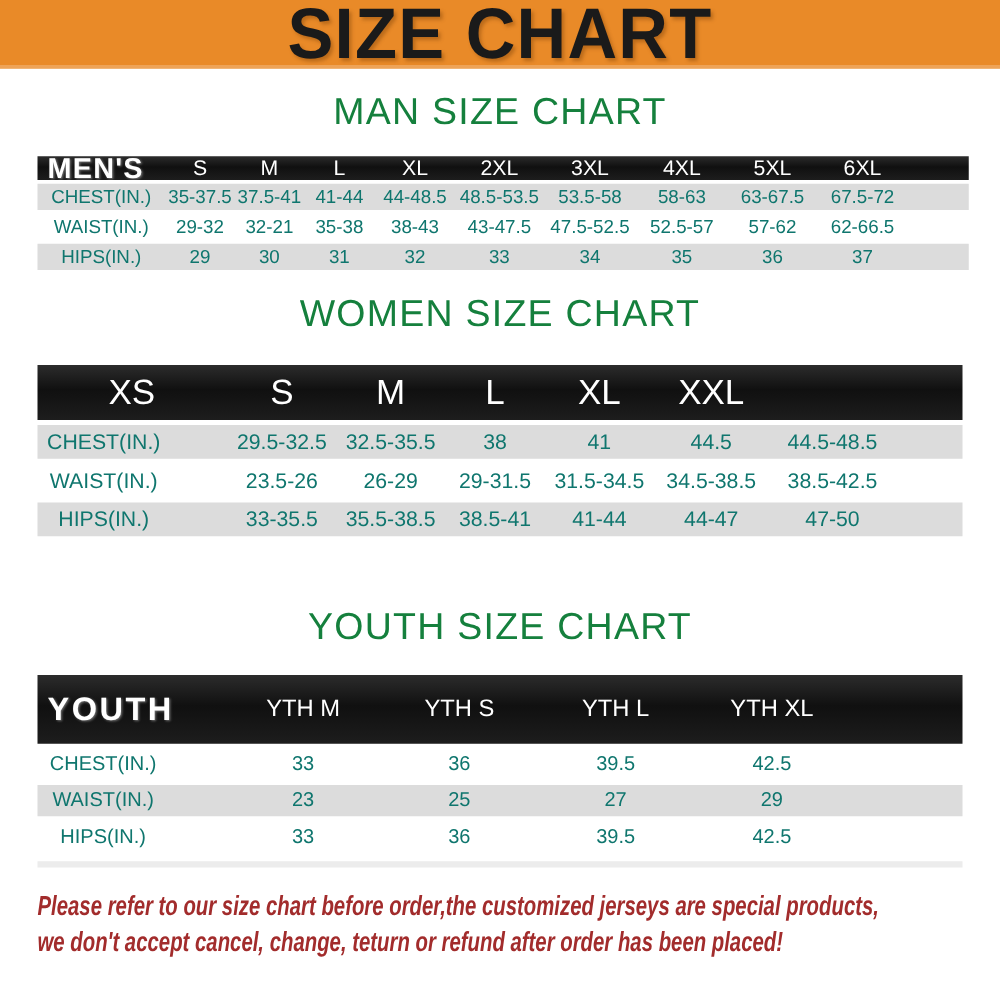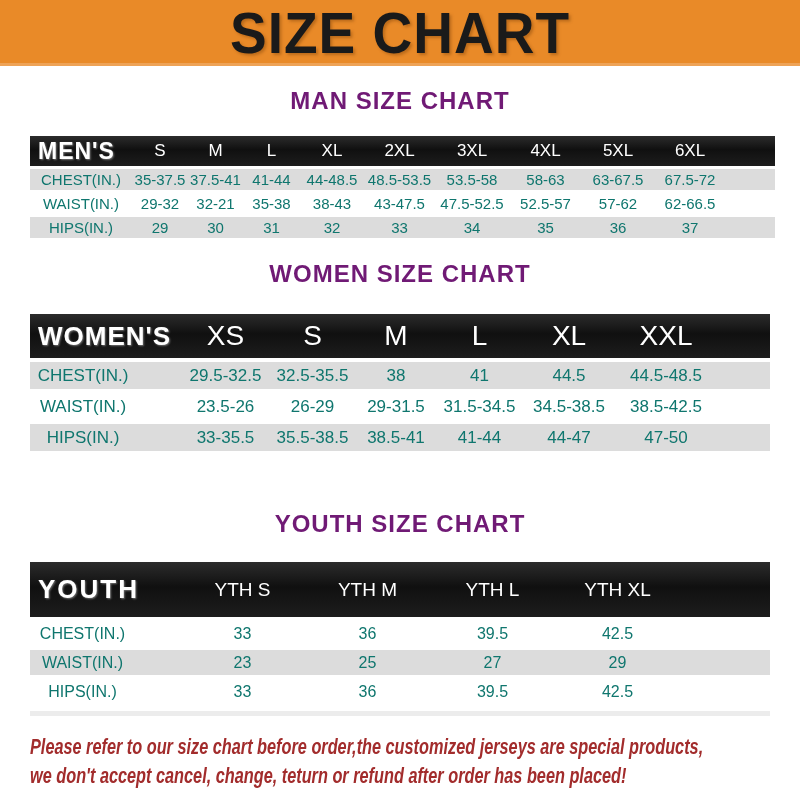--- a/index.html
+++ b/index.html
@@ -6,37 +6,37 @@
   body {
     width:800px; height:800px;
     background:#ffffff;
     font-family:"Liberation Sans", sans-serif;
     overflow:hidden;
   }
   .page { width:800px; height:800px; position:relative; }
 
   
   .banner {
-    height:66px; width:100%;
+    height:55px; width:100%;
     background:#E98A28;
     display:flex; align-items:center; justify-content:center;
     box-shadow: inset 0 -3px 0 rgba(255,255,255,0.22);
   }
   .banner-title {
     font-size:55px; font-weight:bold; letter-spacing:1px;
     color:#1A1A1A; line-height:1;
     text-shadow:2px 2px 3px rgba(100,50,0,0.35);
     transform:scaleY(1.04);
   }
 
   
   .section-heading {
     margin:0; text-align:center;
-    font-size:24px; line-height:36px; font-weight:bold;
-    letter-spacing:1px; color:#701a75;
+    font-size:30px; line-height:36px; font-weight:normal;
+    letter-spacing:1px; color:#15803d;
   }
   .sec-man   .section-heading { margin:17px 0 17px; }
   .sec-women .section-heading { margin:18px 0 22px;text-align:center; }
   .sec-youth .section-heading { margin:55px 0 20px; }
 
   
   .size-table { margin-left:30px; }
   .t-row {
     display:grid; align-items:center; text-align:center;
     justify-content:start;
@@ -44,21 +44,21 @@
   .cell { overflow:hidden; white-space:nowrap; }
 
   .tbl-men   .t-row { width:745px; grid-template-columns:102px 56px 55px 57px 64px 71px 74px 73px 72px 72px; }
   .tbl-women .t-row { width:740px; grid-template-columns:151px 89px 85px 82px 85px 94px 100px; }
   .tbl-youth .t-row { width:740px; grid-template-columns:150px 125px 125px 125px 125px; }
 
   .t-head {
     background:linear-gradient(#2c2c2c, #101010 45%, #1d1d1d);
     color:#ffffff;
   }
-  .tbl-men   .t-head { height:30px; }
+  .tbl-men   .t-head { height:19px; }
   .tbl-women .t-head { height:44px; }
   .tbl-youth .t-head { height:55px; }
 
   .label-cell {
     font-weight:bold; text-align:left; padding-left:8px;
     text-shadow:1px 1px 2px rgba(255,255,255,0.4);
   }
   .tbl-men   .label-cell { font-size:23px; letter-spacing:1px; }
   .tbl-women .label-cell { font-size:26px; letter-spacing:1px; }
   .tbl-youth .label-cell { font-size:26px; letter-spacing:2px; }
@@ -149,21 +149,20 @@
           <div class="cell val">36</div>
           <div class="cell val">37</div>
         </div>
       </div>
   </section>
 
   <section class="sec-women">
     <h2 class="section-heading">WOMEN SIZE CHART</h2>
     <div class="size-table tbl-women">
         <div class="t-row t-head">
-          <div class="cell label-cell">WOMEN'S</div>
           <div class="cell col-cell">XS</div>
           <div class="cell col-cell">S</div>
           <div class="cell col-cell">M</div>
           <div class="cell col-cell">L</div>
           <div class="cell col-cell">XL</div>
           <div class="cell col-cell">XXL</div>
         </div>
         <div class="t-row t-body-row stripe">
           <div class="cell row-label">CHEST(IN.)</div>
           <div class="cell val">29.5-32.5</div>
@@ -192,22 +191,22 @@
           <div class="cell val">47-50</div>
         </div>
       </div>
   </section>
 
   <section class="sec-youth">
     <h2 class="section-heading">YOUTH SIZE CHART</h2>
     <div class="size-table tbl-youth">
         <div class="t-row t-head">
           <div class="cell label-cell">YOUTH</div>
+          <div class="cell col-cell">YTH M</div>
           <div class="cell col-cell">YTH S</div>
-          <div class="cell col-cell">YTH M</div>
           <div class="cell col-cell">YTH L</div>
           <div class="cell col-cell">YTH XL</div>
         </div>
         <div class="t-row t-body-row plain">
           <div class="cell row-label">CHEST(IN.)</div>
           <div class="cell val">33</div>
           <div class="cell val">36</div>
           <div class="cell val">39.5</div>
           <div class="cell val">42.5</div>
         </div>

